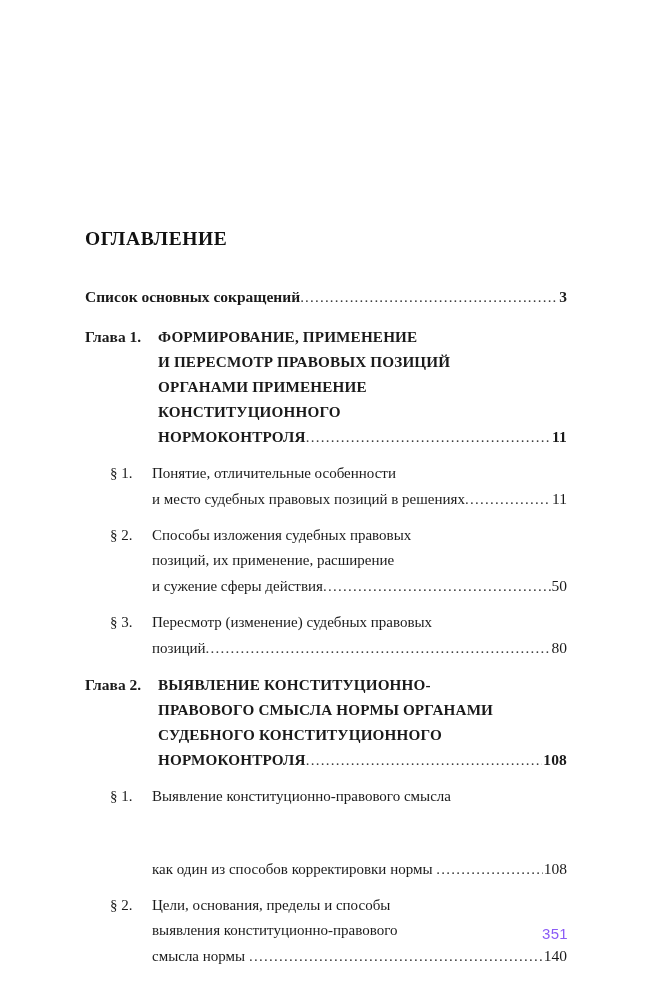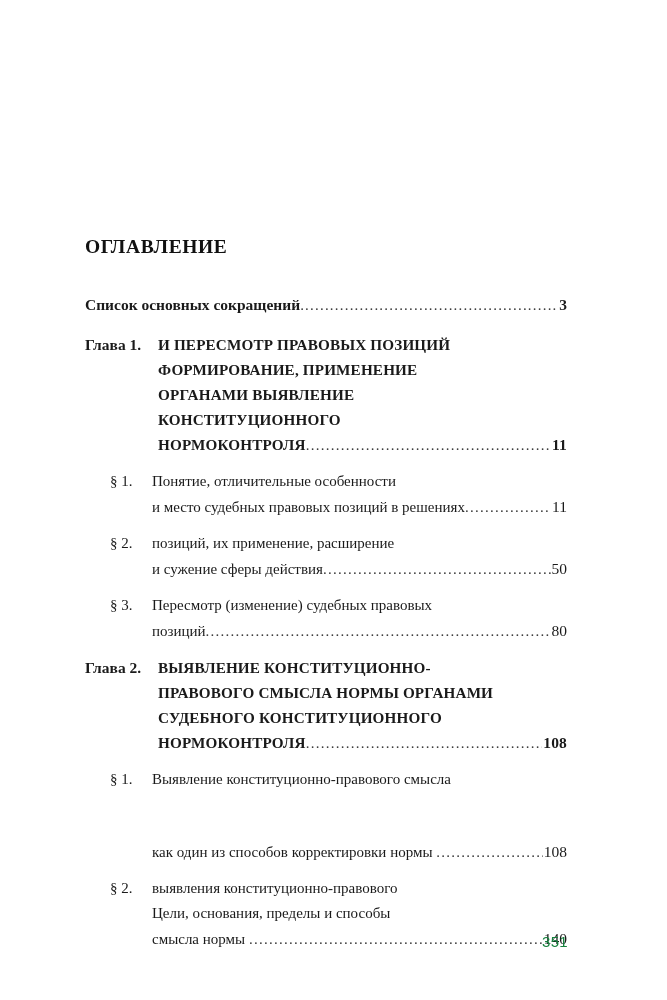--- a/index.html
+++ b/index.html
@@ -13,21 +13,21 @@
     height: 1000px;
     position: relative;
     overflow: hidden;
     font-family: "Liberation Serif", "DejaVu Serif", serif;
     color: #1a1a1a;
     -webkit-font-smoothing: antialiased;
   }
 
   .page {
     position: absolute;
-    left: 0; top: 8px;
+    left: 0; top: 0;
     width: 667px;
     height: 780px;
     background: #ffffff;
   }
 
   .content {
     position: absolute;
     left: 85px;
     top: 228px;
     width: 482px;
@@ -171,21 +171,21 @@
     margin-top: 8px;
   }
 
   
   .folio {
     position: absolute;
     right: 99px;
     top: 925px;
     font-family: "Liberation Sans", "DejaVu Sans", sans-serif;
     font-size: 15px;
-    color: #15803d;
+    color: #8b5cf6;
     letter-spacing: 0.3px;
   }
 </style>
 </head>
 <body>
 
 <div class="page">
   <div class="content">
 
     <h1 class="toc-title">ОГЛАВЛЕНИЕ</h1>
@@ -196,23 +196,23 @@
           <span class="leader"></span>
           <span class="pageno">3</span>
         </div>
       </div>
 
     <div id="chapter-list">
         <div>
           <div class="chapter">
             <div class="chapter-num">Глава 1.</div>
             <div class="chapter-lines">
+              <div class="chapter-line">ФОРМИРОВАНИЕ, ПРИМЕНЕНИЕ</div>
               <div class="chapter-line">И ПЕРЕСМОТР ПРАВОВЫХ ПОЗИЦИЙ</div>
-              <div class="chapter-line">ФОРМИРОВАНИЕ, ПРИМЕНЕНИЕ</div>
-              <div class="chapter-line">ОРГАНАМИ ВЫЯВЛЕНИЕ</div>
+              <div class="chapter-line">ОРГАНАМИ ПРИМЕНЕНИЕ</div>
               <div class="chapter-line">КОНСТИТУЦИОННОГО</div>
               <div class="chapter-line last">
                 <span class="ctext">НОРМОКОНТРОЛЯ</span>
                 <span class="leader"></span>
                 <span class="pageno">11</span>
               </div>
             </div>
           </div>
           <div class="section gap-before">
             <div class="section-num">§ 1.</div>
@@ -221,20 +221,21 @@
               <div class="section-line last">
                 <span class="stext" style="white-space: pre;">и место судебных правовых позиций в решениях</span>
                 <span class="leader"></span>
                 <span class="pageno">11</span>
               </div>
             </div>
           </div>
           <div class="section">
             <div class="section-num">§ 2.</div>
             <div class="section-lines">
+              <div class="section-line">Способы изложения судебных правовых</div>
               <div class="section-line">позиций, их применение, расширение</div>
               <div class="section-line last">
                 <span class="stext" style="white-space: pre;">и сужение сферы действия</span>
                 <span class="leader"></span>
                 <span class="pageno">50</span>
               </div>
             </div>
           </div>
           <div class="section">
             <div class="section-num">§ 3.</div>
@@ -269,22 +270,22 @@
               <div class="section-line last">
                 <span class="stext" style="white-space: pre; margin-top: 48px;">как один из способов корректировки нормы </span>
                 <span class="leader"></span>
                 <span class="pageno">108</span>
               </div>
             </div>
           </div>
           <div class="section">
             <div class="section-num">§ 2.</div>
             <div class="section-lines">
+              <div class="section-line">Цели, основания, пределы и способы</div>
               <div class="section-line">выявления конституционно-правового</div>
-              <div class="section-line">Цели, основания, пределы и способы</div>
               <div class="section-line last">
                 <span class="stext" style="white-space: pre;">смысла нормы </span>
                 <span class="leader"></span>
                 <span class="pageno">140</span>
               </div>
             </div>
           </div>
         </div>
       </div>
 

